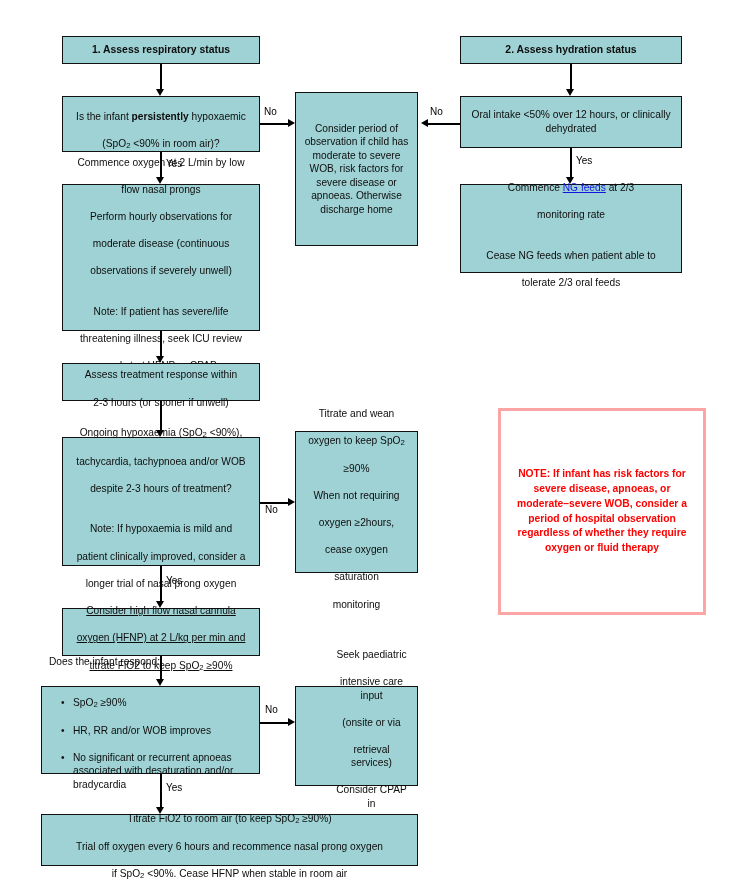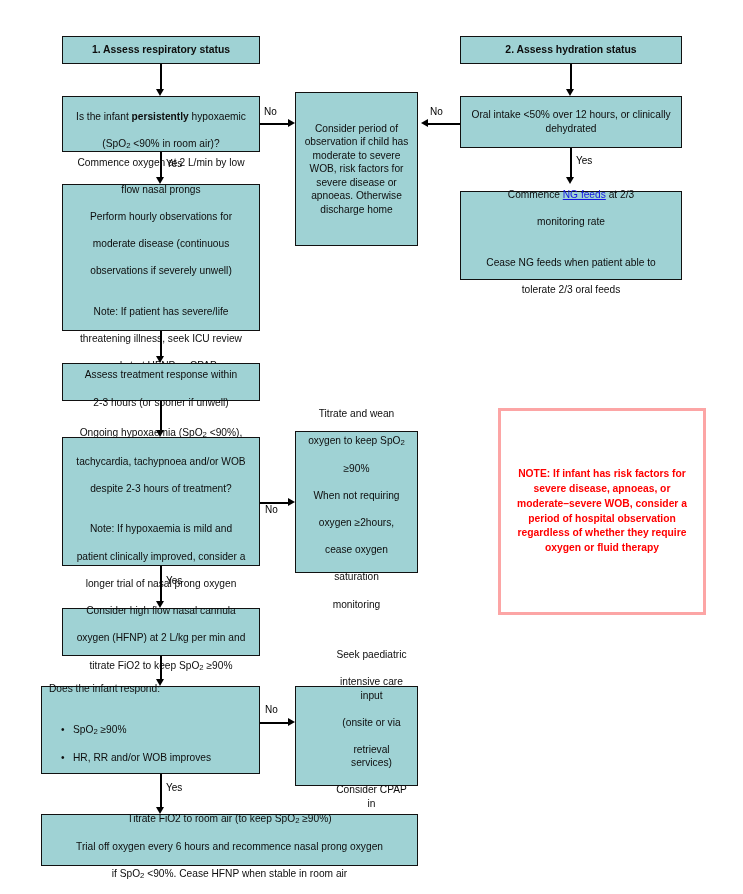--- a/index.html
+++ b/index.html
@@ -187,37 +187,38 @@
       <span>cease oxygen</span><br>
       <span>saturation</span><br>
       <span>monitoring</span>
     </span>
   </div>
 
   <div class="vline" style="left:160px;top:566px;height:37px;"></div>
   <div class="arrow-down" style="left:156px;top:601px;"></div>
   <div class="edge-label" style="left:166px;top:576px;">Yes</div>
 
-  <div class="box" style="left:62px;top:608px;width:198px;height:48px;">
+  <div class="box" style="left:62px;top:608px;width:198px;height:48px;text-decoration:underline;">
     <span class="inner">
       <span>Consider high flow nasal cannula</span><br>
       <span>oxygen (HFNP) at 2 L/kg per min and</span><br>
       <span>titrate FiO2 to keep SpO</span><sub>2</sub><span> ≥90%</span>
     </span>
   </div>
 
   <div class="vline" style="left:160px;top:656px;height:25px;"></div>
   <div class="arrow-down" style="left:156px;top:679px;"></div>
 
   <div class="box left-text" style="left:41px;top:686px;width:219px;height:88px;">
     <span class="inner">
       <div class="lead">Does the infant respond:</div>
       <ul class="bul">
         <li><span>SpO</span><sub>2</sub><span> ≥90%</span></li>
         <li><span>HR, RR and/or WOB improves</span></li>
+        <li><span>No significant or recurrent apnoeas associated with desaturation and/or bradycardia</span></li>
       </ul>
     </span>
   </div>
 
   <div class="hline" style="left:260px;top:722px;width:31px;"></div>
   <div class="arrow-right" style="left:288px;top:718px;"></div>
   <div class="edge-label" style="left:265px;top:705px;">No</div>
 
   <div class="box" style="left:295px;top:686px;width:123px;height:100px;padding-left:36px;">
     <span class="inner">
@@ -254,21 +255,21 @@
   </div>
 
   <div class="hline" style="left:428px;top:123px;width:32px;"></div>
   <div class="arrow-left" style="left:421px;top:119px;"></div>
   <div class="edge-label" style="left:430px;top:107px;">No</div>
 
   <div class="vline" style="left:570px;top:148px;height:31px;"></div>
   <div class="arrow-down" style="left:566px;top:177px;"></div>
   <div class="edge-label" style="left:576px;top:156px;">Yes</div>
 
-  <div class="box" style="left:460px;top:191px;width:222px;height:89px;">
+  <div class="box" style="left:460px;top:184px;width:222px;height:89px;">
     <span class="inner">
       <span>Commence </span><a class="link" href="#">NG feeds</a><span> at 2/3</span><br>
       <span>monitoring rate</span><br><br>
       <span>Cease NG feeds when patient able to</span><br>
       <span>tolerate 2/3 oral feeds</span>
     </span>
   </div>
 
   <div class="notebox" style="left:498px;top:408px;width:208px;height:207px;">
     <span class="inner">NOTE: If infant has risk factors for severe disease, apnoeas, or moderate–severe WOB, consider a period of hospital observation regardless of whether they require  oxygen or fluid therapy</span>

